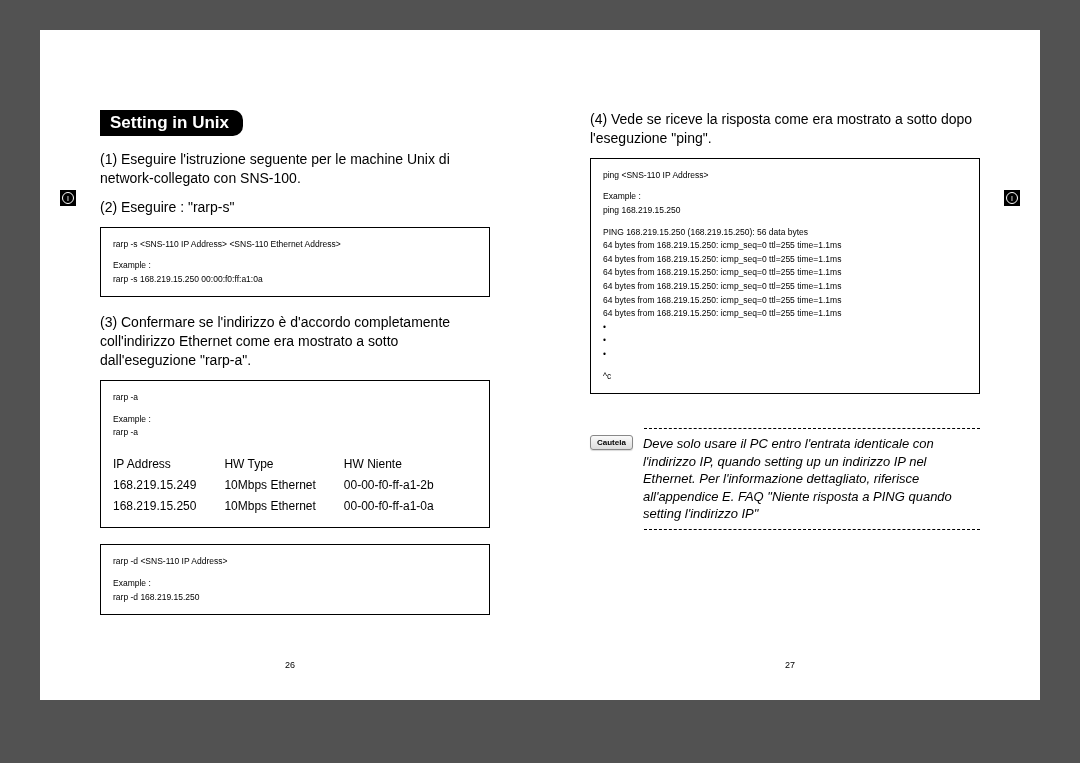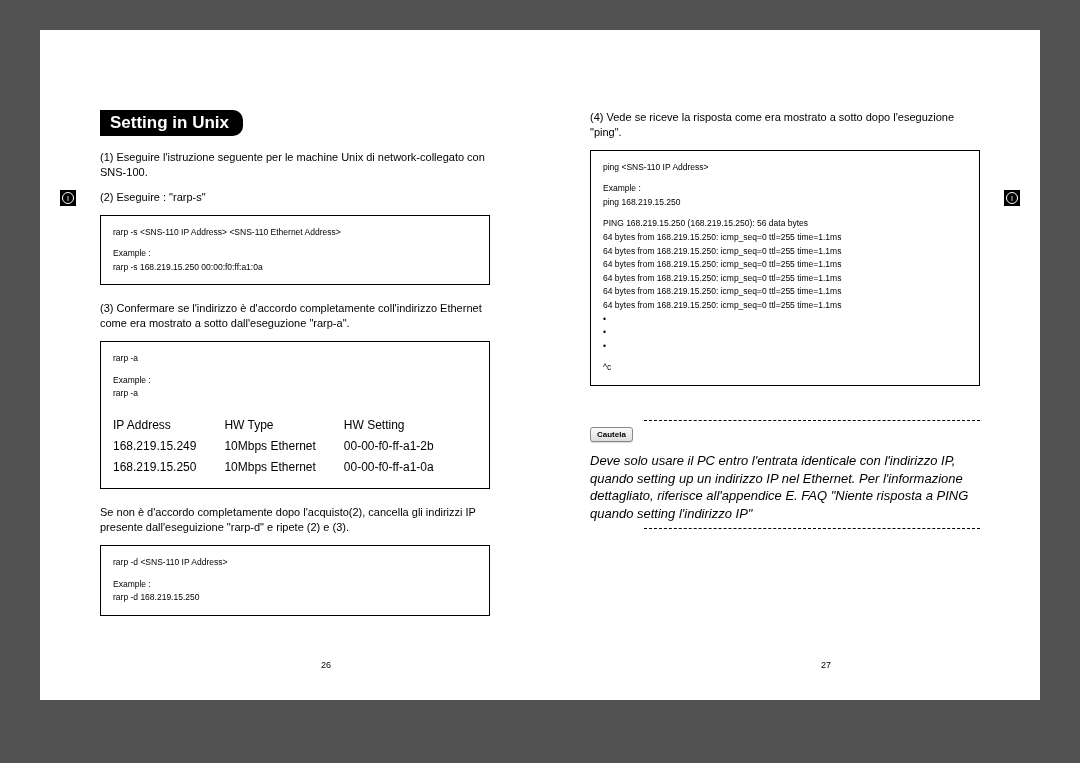--- a/index.html
+++ b/index.html
@@ -52,21 +52,21 @@
     display: inline-block;
     background: #000;
     color: #fff;
     font-size: 17px;
     font-weight: bold;
     padding: 3px 14px 3px 10px;
     border-radius: 0 10px 10px 0;
     margin-bottom: 14px;
   }
   .body-text {
-    font-size: 11px;
+    font-size: 14px;
     line-height: 1.35;
     margin-bottom: 10px;
   }
   .code-box {
     border: 1px solid #000;
     padding: 10px 12px;
     margin: 10px 0 16px 0;
     font-size: 8.5px;
     line-height: 1.6;
   }
@@ -75,39 +75,37 @@
     border-collapse: collapse;
     font-size: 12px;
     margin-top: 6px;
   }
   .rarp-table td { padding: 1px 0; padding-right: 28px; }
   .rarp-table td:last-child { padding-right: 0; }
   .page-num {
     position: absolute;
     bottom: 30px;
     font-size: 9px;
-    margin-left: 36px;
   }
   .page.left .page-num { left: 50%; transform: translateX(-50%); }
   .page.right .page-num { left: 50%; transform: translateX(-50%); }
   .caution-wrap {
     margin-top: 22px;
     position: relative;
     padding: 12px 0;
   }
   .dashed {
     border-top: 1.5px dashed #000;
     margin-left: 54px;
   }
   .caution-content {
     display: flex;
     align-items: flex-start;
     gap: 10px;
     padding: 6px 0 6px 0;
-    flex-direction: column;
   }
   .caution-badge {
     background: linear-gradient(#fafafa,#ddd);
     border: 1px solid #888;
     border-radius: 3px;
     font-size: 8px;
     font-weight: bold;
     padding: 2px 6px;
     box-shadow: 0 1px 1px rgba(0,0,0,0.15);
   }
@@ -146,37 +144,36 @@
       <div>rarp -a</div>
       <div class="spacer"></div>
       <div>Example :</div>
       <div>rarp -a</div>
       <div class="spacer"></div>
       <table class="rarp-table">
         <tbody>
             <tr>
           <td>IP Address</td>
           <td>HW Type</td>
-          <td>HW Setting</td>
+          <td>HW Niente</td>
         </tr>
         <tr>
           <td>168.219.15.249</td>
           <td>10Mbps Ethernet</td>
           <td>00-00-f0-ff-a1-2b</td>
         </tr>
         <tr>
           <td>168.219.15.250</td>
           <td>10Mbps Ethernet</td>
           <td>00-00-f0-ff-a1-0a</td>
         </tr>
       </tbody>
         </table>
     </div>
 
-    <p class="body-text">Se non è d'accordo completamente dopo l'acquisto(2), cancella gli indirizzi IP presente dall'eseguizione "rarp-d" e ripete (2) e (3).</p>
 
     <div class="code-box">
       <div>rarp -d &lt;SNS-110 IP Address&gt;</div>
       <div class="spacer"></div>
       <div>Example :</div>
       <div>rarp -d 168.219.15.250</div>
     </div>
 
     <div class="page-num">26</div>
   </div>

